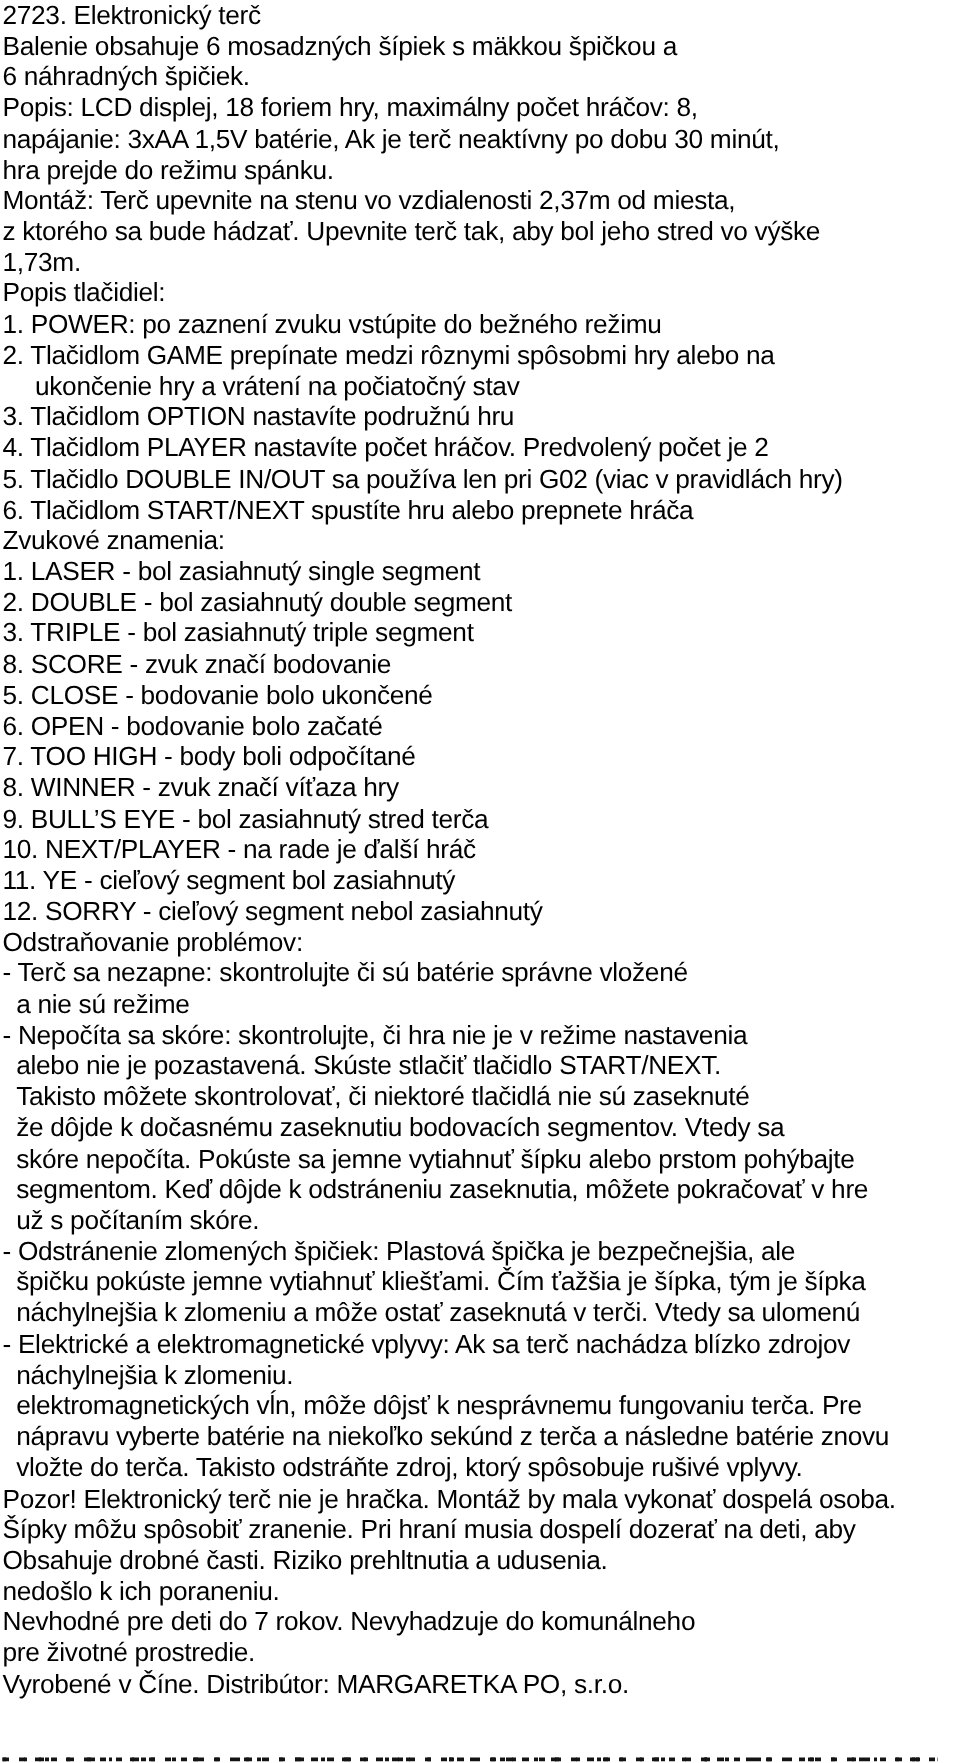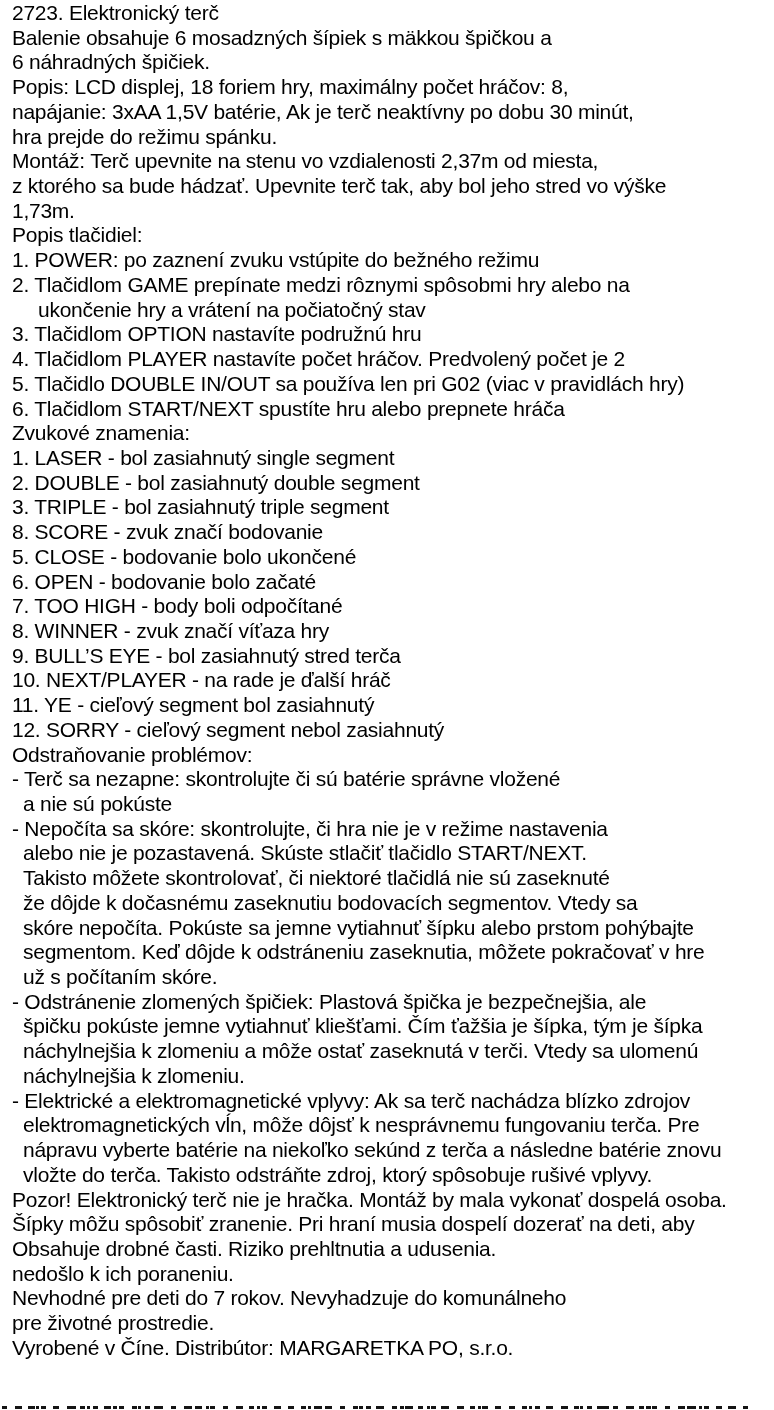--- a/index.html
+++ b/index.html
@@ -14,21 +14,21 @@
     overflow: hidden;
   }
   .page {
     position: absolute;
     inset: 0;
     background: #ffffff;
   }
   .doc-text {
     position: absolute;
     top: 1px;
-    left: 12px;
+    left: 2px;
     right: 0;
     font-family: "Liberation Sans", sans-serif;
     font-size: 21px;
     line-height: 24.72px;
     letter-spacing: -0.25px;
     color: #000000;
     white-space: nowrap;
     -webkit-font-smoothing: none;
   }
   .line { height: 24.72px; }
@@ -78,33 +78,33 @@
       <div class="line indent-0">5. CLOSE - bodovanie bolo ukončené</div>
       <div class="line indent-0">6. OPEN - bodovanie bolo začaté</div>
       <div class="line indent-0">7. TOO HIGH - body boli odpočítané</div>
       <div class="line indent-0">8. WINNER - zvuk značí víťaza hry</div>
       <div class="line indent-0">9. BULL’S EYE - bol zasiahnutý stred terča</div>
       <div class="line indent-0">10. NEXT/PLAYER - na rade je ďalší hráč</div>
       <div class="line indent-0">11. YE - cieľový segment bol zasiahnutý</div>
       <div class="line indent-0">12. SORRY - cieľový segment nebol zasiahnutý</div>
       <div class="line indent-0">Odstraňovanie problémov:</div>
       <div class="line indent-0">- Terč sa nezapne: skontrolujte či sú batérie správne vložené</div>
-      <div class="line indent-1">a nie sú pokúste</div>
+      <div class="line indent-1">a nie sú režime</div>
       <div class="line indent-0">- Nepočíta sa skóre: skontrolujte, či hra nie je v režime nastavenia</div>
       <div class="line indent-1">alebo nie je pozastavená. Skúste stlačiť tlačidlo START/NEXT.</div>
       <div class="line indent-1">Takisto môžete skontrolovať, či niektoré tlačidlá nie sú zaseknuté</div>
       <div class="line indent-1">že dôjde k dočasnému zaseknutiu bodovacích segmentov. Vtedy sa</div>
       <div class="line indent-1">skóre nepočíta. Pokúste sa jemne vytiahnuť šípku alebo prstom pohýbajte</div>
       <div class="line indent-1">segmentom. Keď dôjde k odstráneniu zaseknutia, môžete pokračovať v hre</div>
       <div class="line indent-1">už s počítaním skóre.</div>
       <div class="line indent-0">- Odstránenie zlomených špičiek: Plastová špička je bezpečnejšia, ale</div>
       <div class="line indent-1">špičku pokúste jemne vytiahnuť kliešťami. Čím ťažšia je šípka, tým je šípka</div>
       <div class="line indent-1">náchylnejšia k zlomeniu a môže ostať zaseknutá v terči. Vtedy sa ulomenú</div>
+      <div class="line indent-0">- Elektrické a elektromagnetické vplyvy: Ak sa terč nachádza blízko zdrojov</div>
       <div class="line indent-1">náchylnejšia k zlomeniu.</div>
-      <div class="line indent-0">- Elektrické a elektromagnetické vplyvy: Ak sa terč nachádza blízko zdrojov</div>
       <div class="line indent-1">elektromagnetických vĺn, môže dôjsť k nesprávnemu fungovaniu terča. Pre</div>
       <div class="line indent-1">nápravu vyberte batérie na niekoľko sekúnd z terča a následne batérie znovu</div>
       <div class="line indent-1">vložte do terča. Takisto odstráňte zdroj, ktorý spôsobuje rušivé vplyvy.</div>
       <div class="line indent-0">Pozor! Elektronický terč nie je hračka. Montáž by mala vykonať dospelá osoba.</div>
       <div class="line indent-0">Šípky môžu spôsobiť zranenie. Pri hraní musia dospelí dozerať na deti, aby</div>
       <div class="line indent-0">Obsahuje drobné časti. Riziko prehltnutia a udusenia.</div>
       <div class="line indent-0">nedošlo k ich poraneniu.</div>
       <div class="line indent-0">Nevhodné pre deti do 7 rokov. Nevyhadzuje do komunálneho</div>
       <div class="line indent-0">pre životné prostredie.</div>
       <div class="line indent-0">Vyrobené v Číne. Distribútor: MARGARETKA PO, s.r.o.</div>

